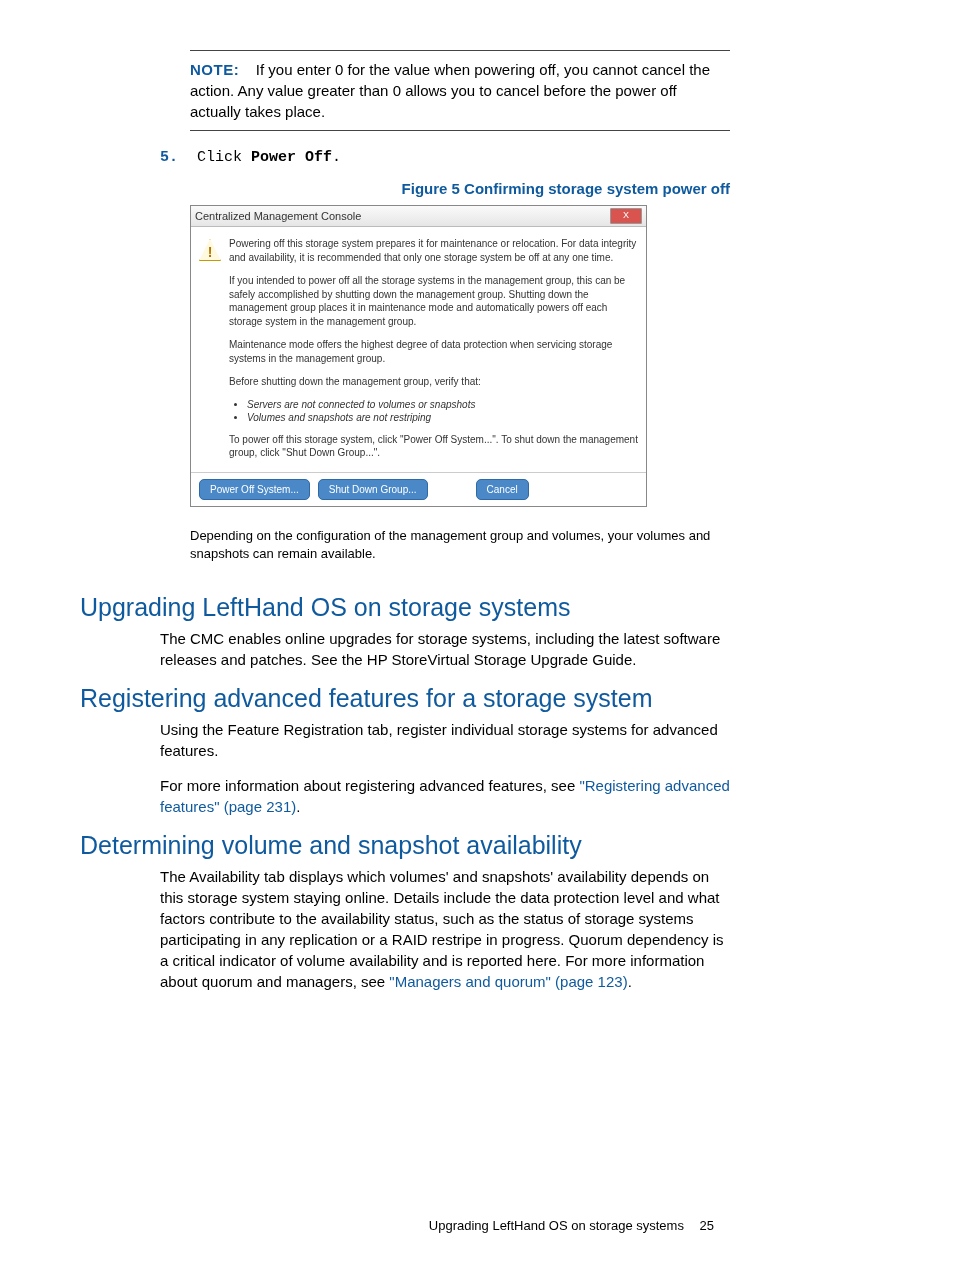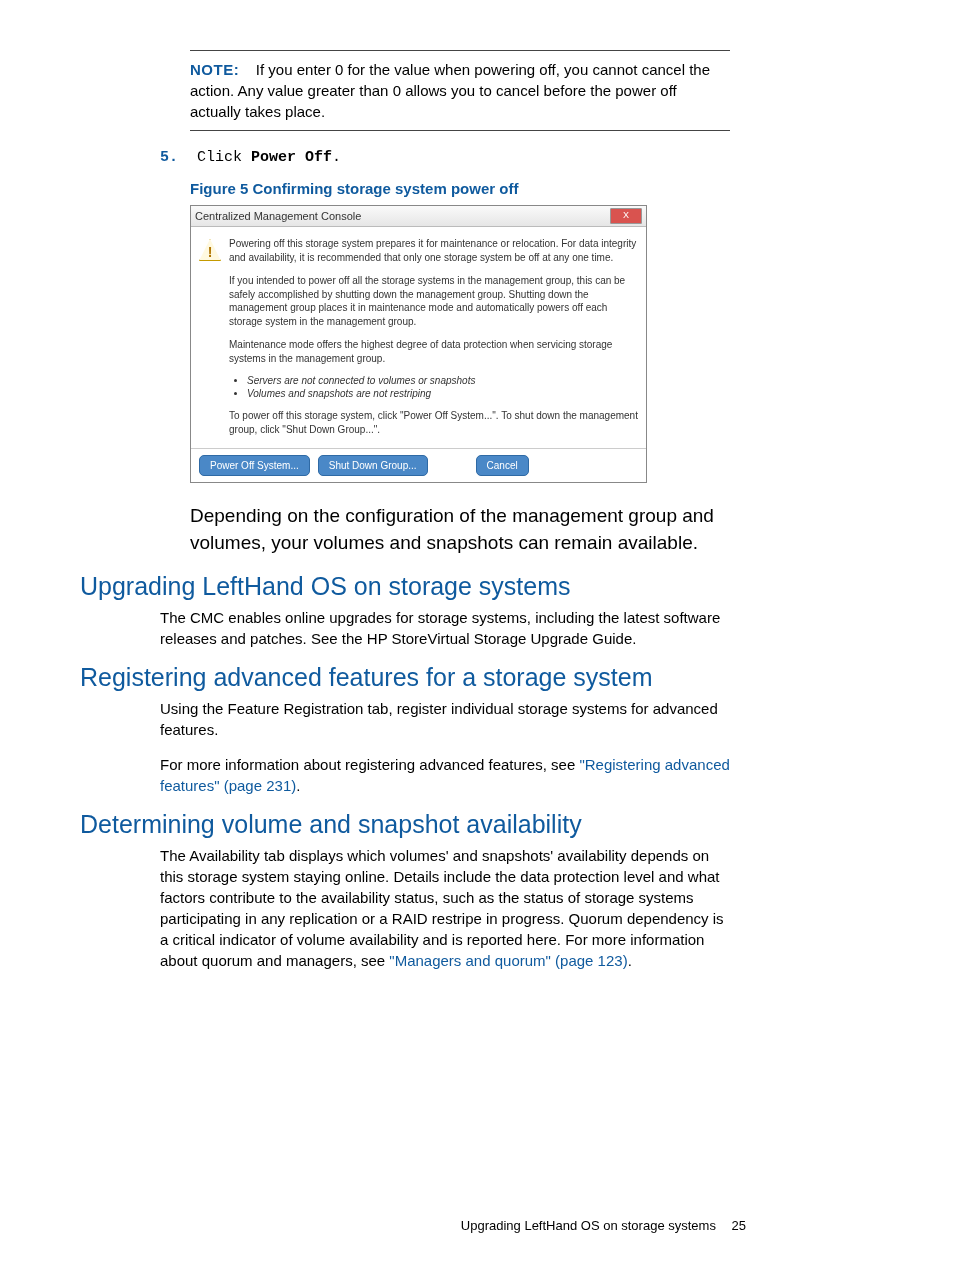--- a/index.html
+++ b/index.html
@@ -41,20 +41,21 @@
     font-weight: bold;
     display: inline-block;
     width: 28px;
   }
   .figure-caption {
     margin-left: 110px;
     color: #0f5a9e;
     font-weight: bold;
     font-size: 15px;
     margin-bottom: 8px;
+    text-align: right;
   }
   
   .dialog-wrap {
     margin-left: 110px;
     margin-bottom: 20px;
   }
   .dialog {
     width: 455px;
     border: 1px solid #888;
     background: #fff;
@@ -116,42 +117,42 @@
     background: #4a88c7;
     color: #fff;
     border: 1px solid #2f6aa5;
     font-size: 10px;
     padding: 4px 10px;
     border-radius: 5px;
   }
   .dbtn.cancel { margin-left: 40px; }
   .body-para {
     margin-left: 110px;
-    font-size: 19px;
+    font-size: 13px;
     line-height: 1.4;
-    margin-bottom: 16px;
+    margin-bottom: 30px;
   }
   .section-para {
     margin-left: 80px;
     font-size: 15px;
     line-height: 1.4;
     margin-bottom: 14px;
   }
   h2.section-head {
     color: #0f5a9e;
     font-weight: normal;
     font-size: 25px;
     margin: 14px 0 6px 0;
   }
   .link { color: #0f5a9e; }
   .italic { }
   .footer {
     position: absolute;
     bottom: 38px;
-    right: 44px;
+    right: 76px;
     font-size: 13px;
     color: #000;
   }
   .footer .pg { margin-left: 12px; }
 </style>
 </head>
 <body>
 
 <div class="page">
 
@@ -173,20 +174,21 @@
       <div class="dialog-titlebar">
         <span class="title">Centralized Management Console</span>
         <span class="close-btn">X</span>
       </div>
       <div class="dialog-body">
         <div class="warn-icon">!</div>
         <div class="dialog-text">
           <p>Powering off this storage system prepares it for maintenance or relocation. For data integrity and availability, it is recommended that only one storage system be off at any one time.</p>
           <p>If you intended to power off all the storage systems in the management group, this can be safely accomplished by shutting down the management group. Shutting down the management group places it in maintenance mode and automatically powers off each storage system in the management group.</p>
           <p>Maintenance mode offers the highest degree of data protection when servicing storage systems in the management group.</p>
+          <p>Before shutting down the management group, verify that:</p>
           <ul>
             <li>Servers are not connected to volumes or snapshots</li>
             <li>Volumes and snapshots are not restriping</li>
           </ul>
           <p>To power off this storage system, click "Power Off System...". To shut down the management group, click "Shut Down Group...".</p>
         </div>
       </div>
       <div class="dialog-footer">
         <span class="dbtn">Power Off System...</span>
         <span class="dbtn">Shut Down Group...</span>

